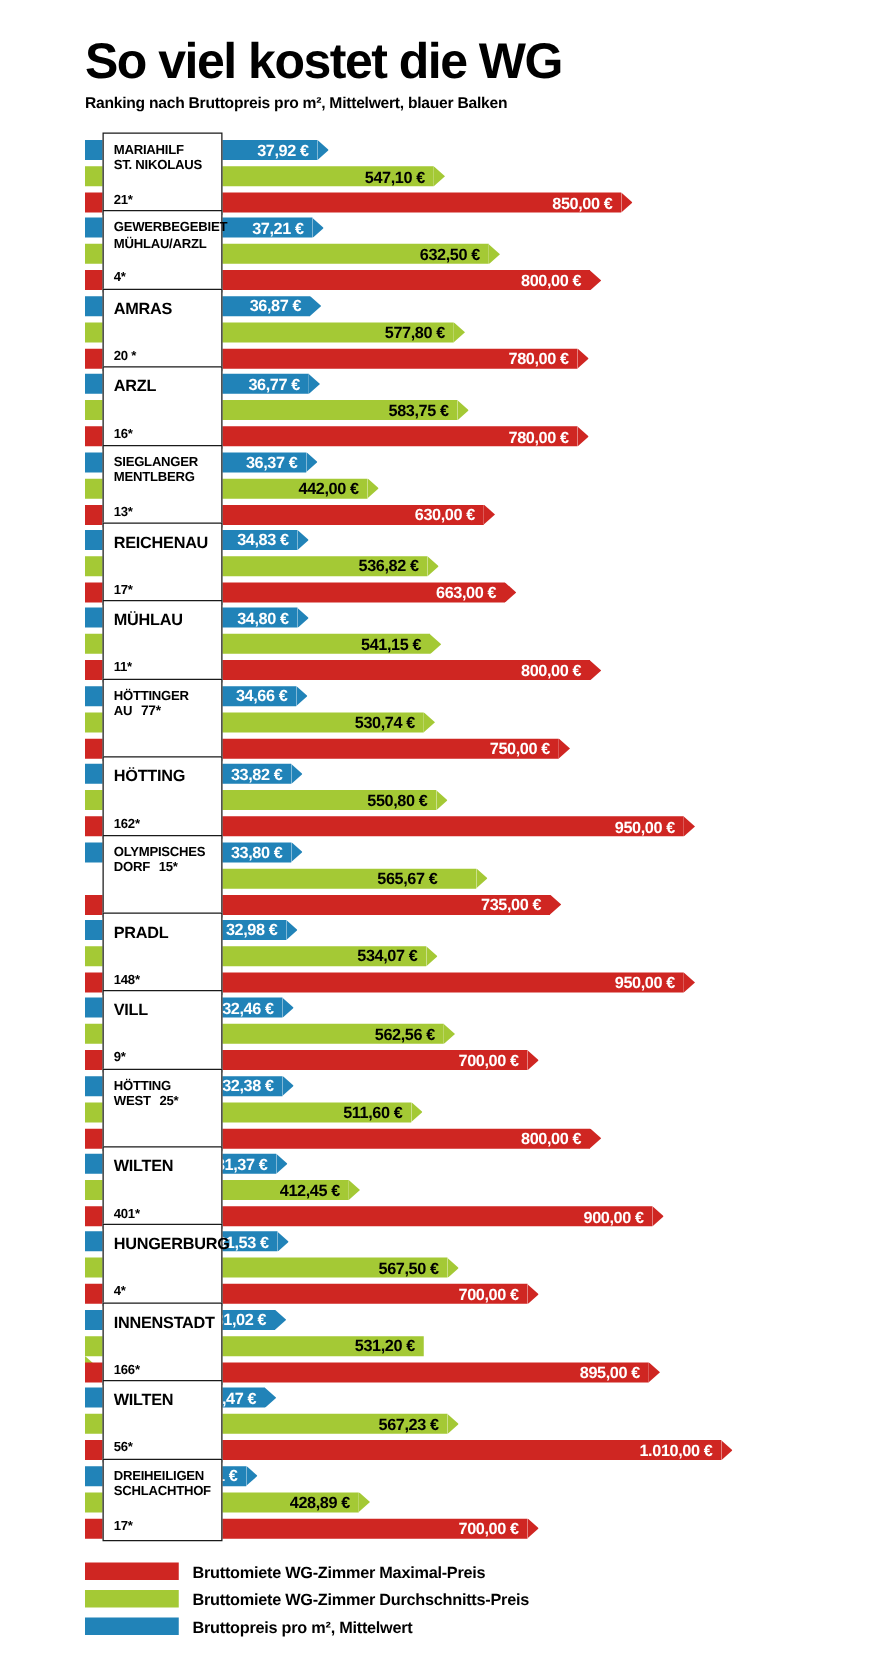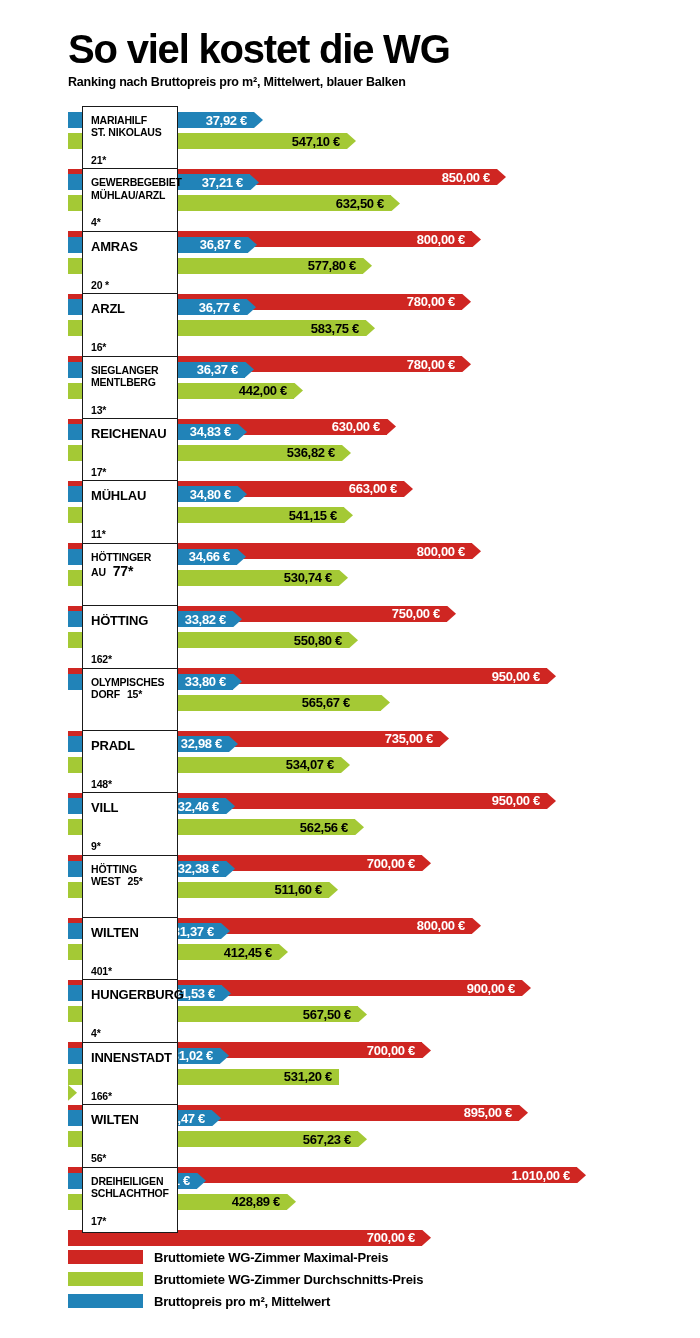--- a/index.html
+++ b/index.html
@@ -56,21 +56,21 @@
   
   .bar {
     position: absolute;
     left: 0;
     height: 16px;
     display: flex;
     align-items: stretch;
   }
   .bar.blue  { top: 2px;  }
   .bar.green { top: 23px; }
-  .bar.red   { top: 59px; }
+  .bar.red   { top: 44px; }
 
   .stem {
     height: 100%;
     flex: 0 0 auto;
   }
   .tip {
     width: 9px;
     height: 100%;
     flex: 0 0 auto;
     clip-path: polygon(0 0, 0 100%, 100% 50%);
@@ -342,21 +342,21 @@
             <div class="vlabel">530,74 €</div>
           </div>
           <div class="bar red" style="width: 388px;">
             <div class="stem" style="width: 379px;"></div>
             <div class="tip"></div>
             <div class="vlabel">750,00 €</div>
           </div>
         </div>
         <div class="namebox s2 inline">
           <div class="nm">HÖTTINGER</div>
-          <div class="nm">AU<span style="font-size: 14px; margin-left: 7px;">77*</span></div>
+          <div class="nm">AU<span style="font-size: 11px; margin-left: 7px;">77*</span></div>
         </div>
       </div>
       <div class="row">
         <div class="bars">
           <div class="bar blue" style="width: 174px;">
             <div class="stem" style="width: 165px;"></div>
             <div class="tip"></div>
             <div class="vlabel">33,82 €</div>
           </div>
           <div class="bar green" style="width: 290px;">

